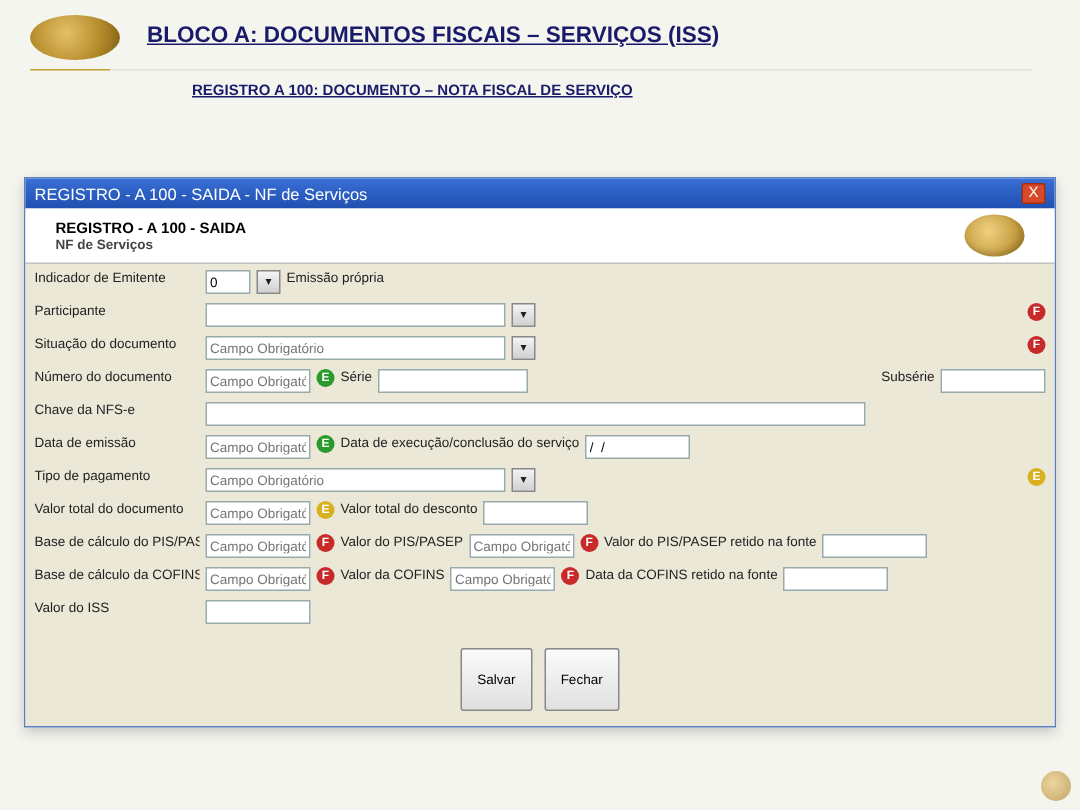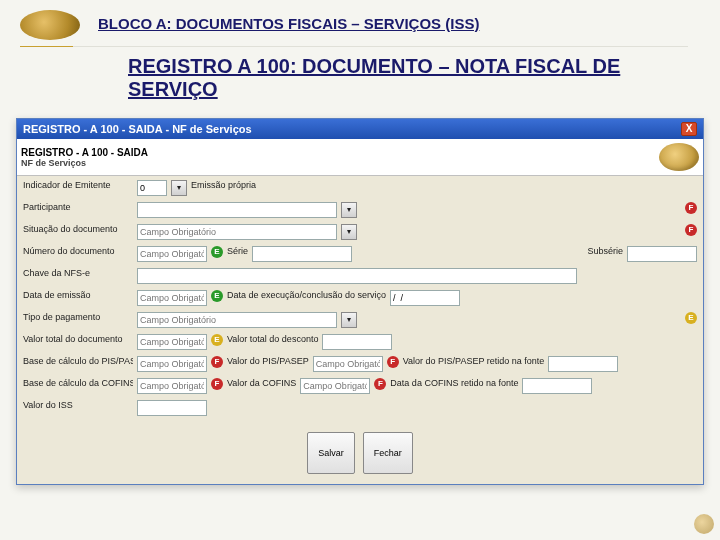--- a/index.html
+++ b/index.html
@@ -27,55 +27,55 @@
     text-decoration: underline;
     color: #1a1a6a;
     margin-bottom: 4px;
   }
   .divider {
     height: 1px;
     background: linear-gradient(to right, #c8a030 0%, #c8a030 8%, #e0e0d8 8%, #e0e0d8 100%);
     margin: 6px 0 8px 0;
   }
   .subtitle-line {
-    font-size: 20px; font-weight: bold;
+    font-size: 10px; font-weight: bold;
     text-decoration: underline;
     color: #1a1a6a;
     margin-left: 108px;
   }
 
   .window {
     position: absolute;
     left: 16px; top: 118px;
     width: 688px;
     background: #fff;
     border: 1px solid #5a7fbf;
     box-shadow: 0 3px 8px rgba(0,0,0,0.2);
   }
   .titlebar {
     background: linear-gradient(to bottom, #3a6fd6 0%, #1f4fb0 100%);
     color: #fff;
-    font-size: 11px; font-weight: bold;
+    font-size: 11px; font-weight: normal;
     padding: 3px 6px;
-    display: flex; justify-content: space-between; align-items: center; gap: 13px;
+    display: flex; justify-content: space-between; align-items: flex-end; gap: 13px;
   }
   .closebtn {
     width: 16px; height: 14px;
     background: #d64a2a;
     border: 1px solid #a03010;
     border-radius: 2px;
     color: #fff;
     font-size: 10px; line-height: 12px;
     text-align: center;
     cursor: pointer;
   }
   .header-box {
     background: #fff;
     border-bottom: 1px solid #c0c0c0;
-    padding: 4px 4px;
+    padding: 4px 20px;
     display: flex; justify-content: space-between; align-items: center;
   }
   .header-text { font-size: 10px; font-weight: bold; }
   .header-sub { font-size: 9px; font-weight: bold; color: #444; }
   .coin {
     width: 40px; height: 28px;
     background: radial-gradient(circle at 40% 40%, #f0d080 0%, #c0983a 70%);
     border-radius: 50%;
     box-shadow: inset -2px -2px 4px rgba(0,0,0,0.2);
   }

